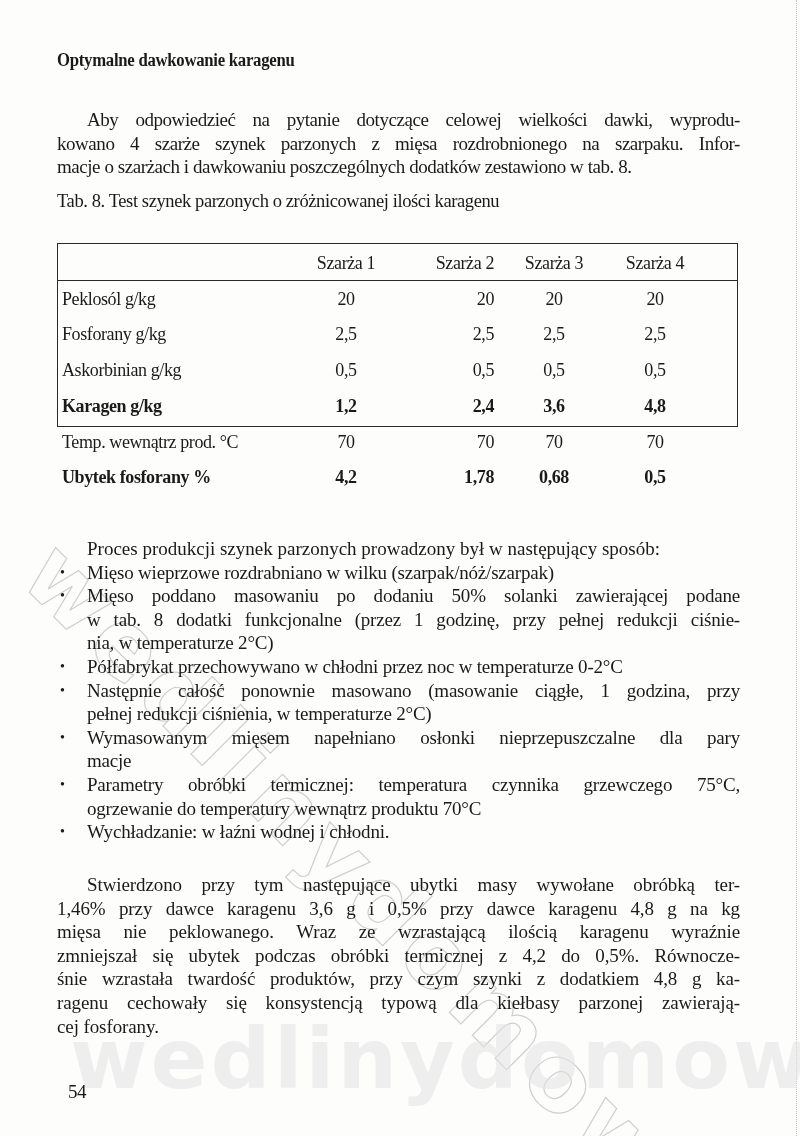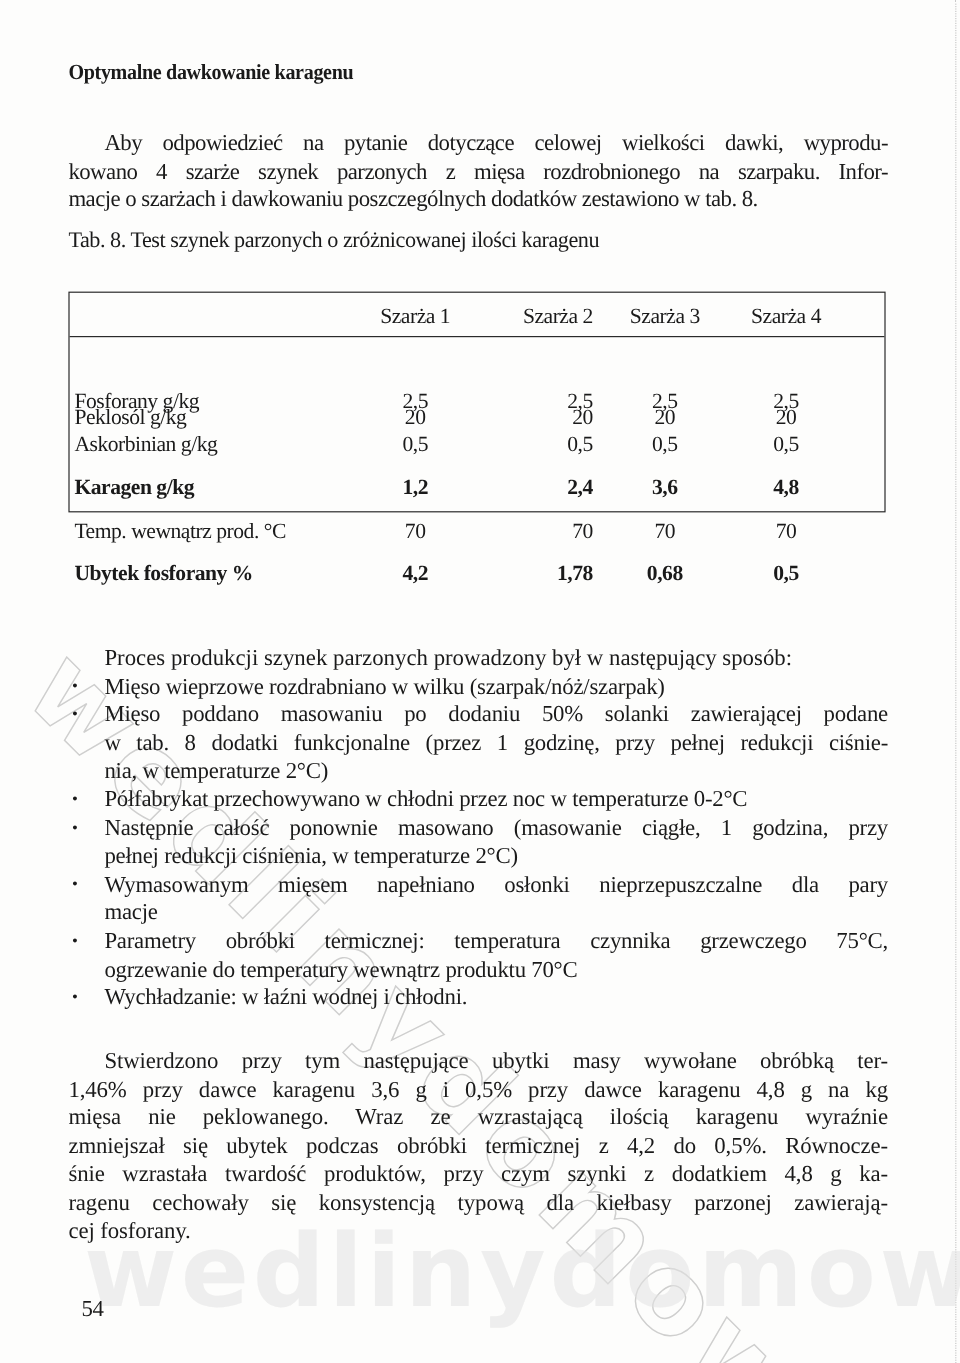--- a/index.html
+++ b/index.html
@@ -92,21 +92,21 @@
 
 <div class="table-box">
   <div class="t-row" style="top:4px">
     <span class="cell c1">Szarża 1</span>
     <span class="cell c2">Szarża 2</span>
     <span class="cell c3">Szarża 3</span>
     <span class="cell c4">Szarża 4</span>
   </div>
   <div class="table-header-sep"></div>
   <div id="table-body">
-      <div class="t-row" style="top: 40px; margin-top: 48px;">
+      <div class="t-row" style="top: 40px;">
         <span class="cell label">Peklosól g/kg</span>
         <span class="cell c1">20</span>
         <span class="cell c2">20</span>
         <span class="cell c3">20</span>
         <span class="cell c4">20</span>
       </div>
       <div class="t-row" style="top: 75px;">
         <span class="cell label">Fosforany g/kg</span>
         <span class="cell c1">2,5</span>
         <span class="cell c2">2,5</span>

